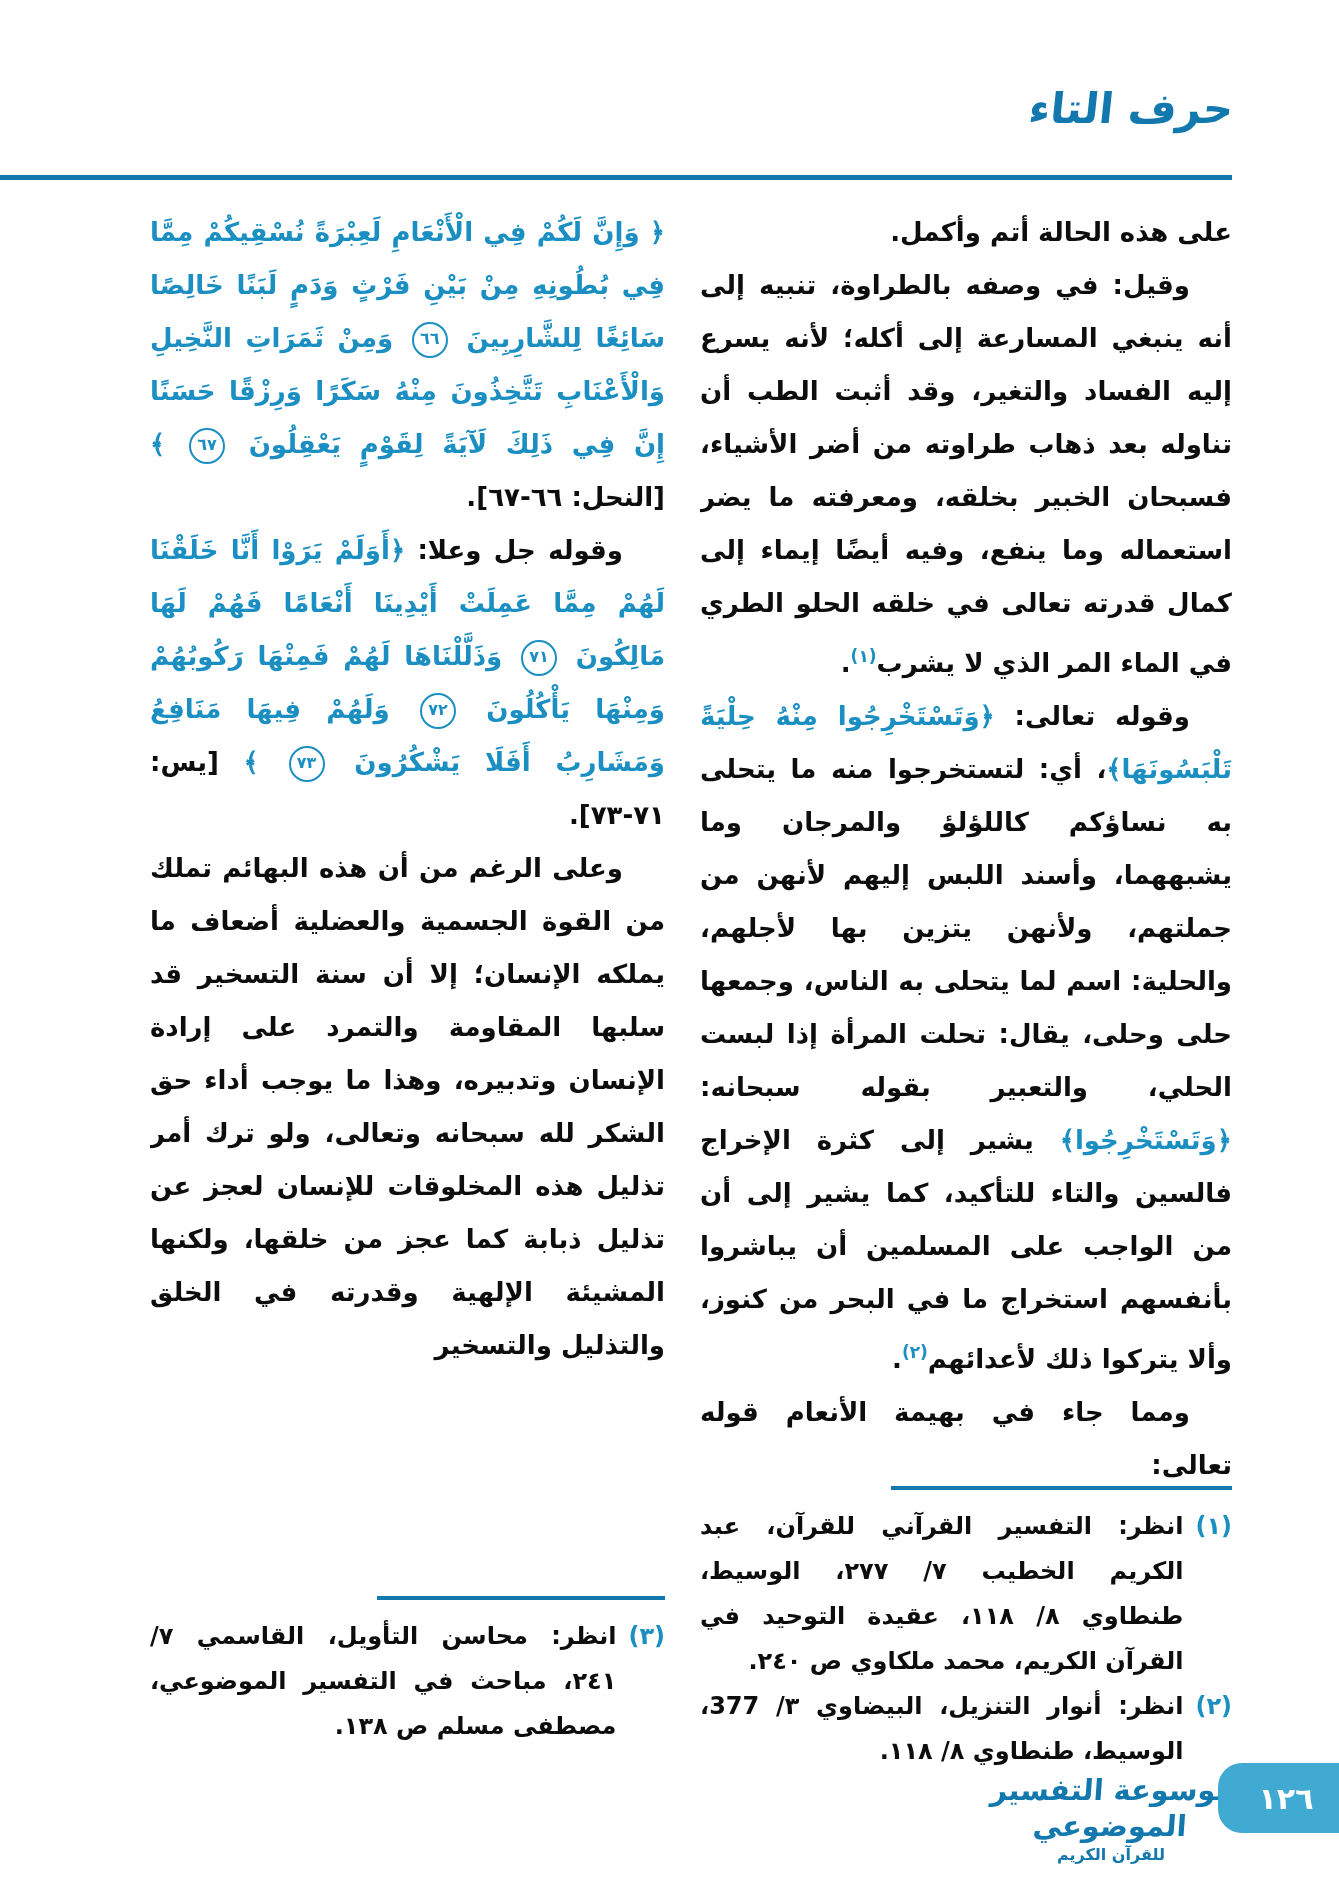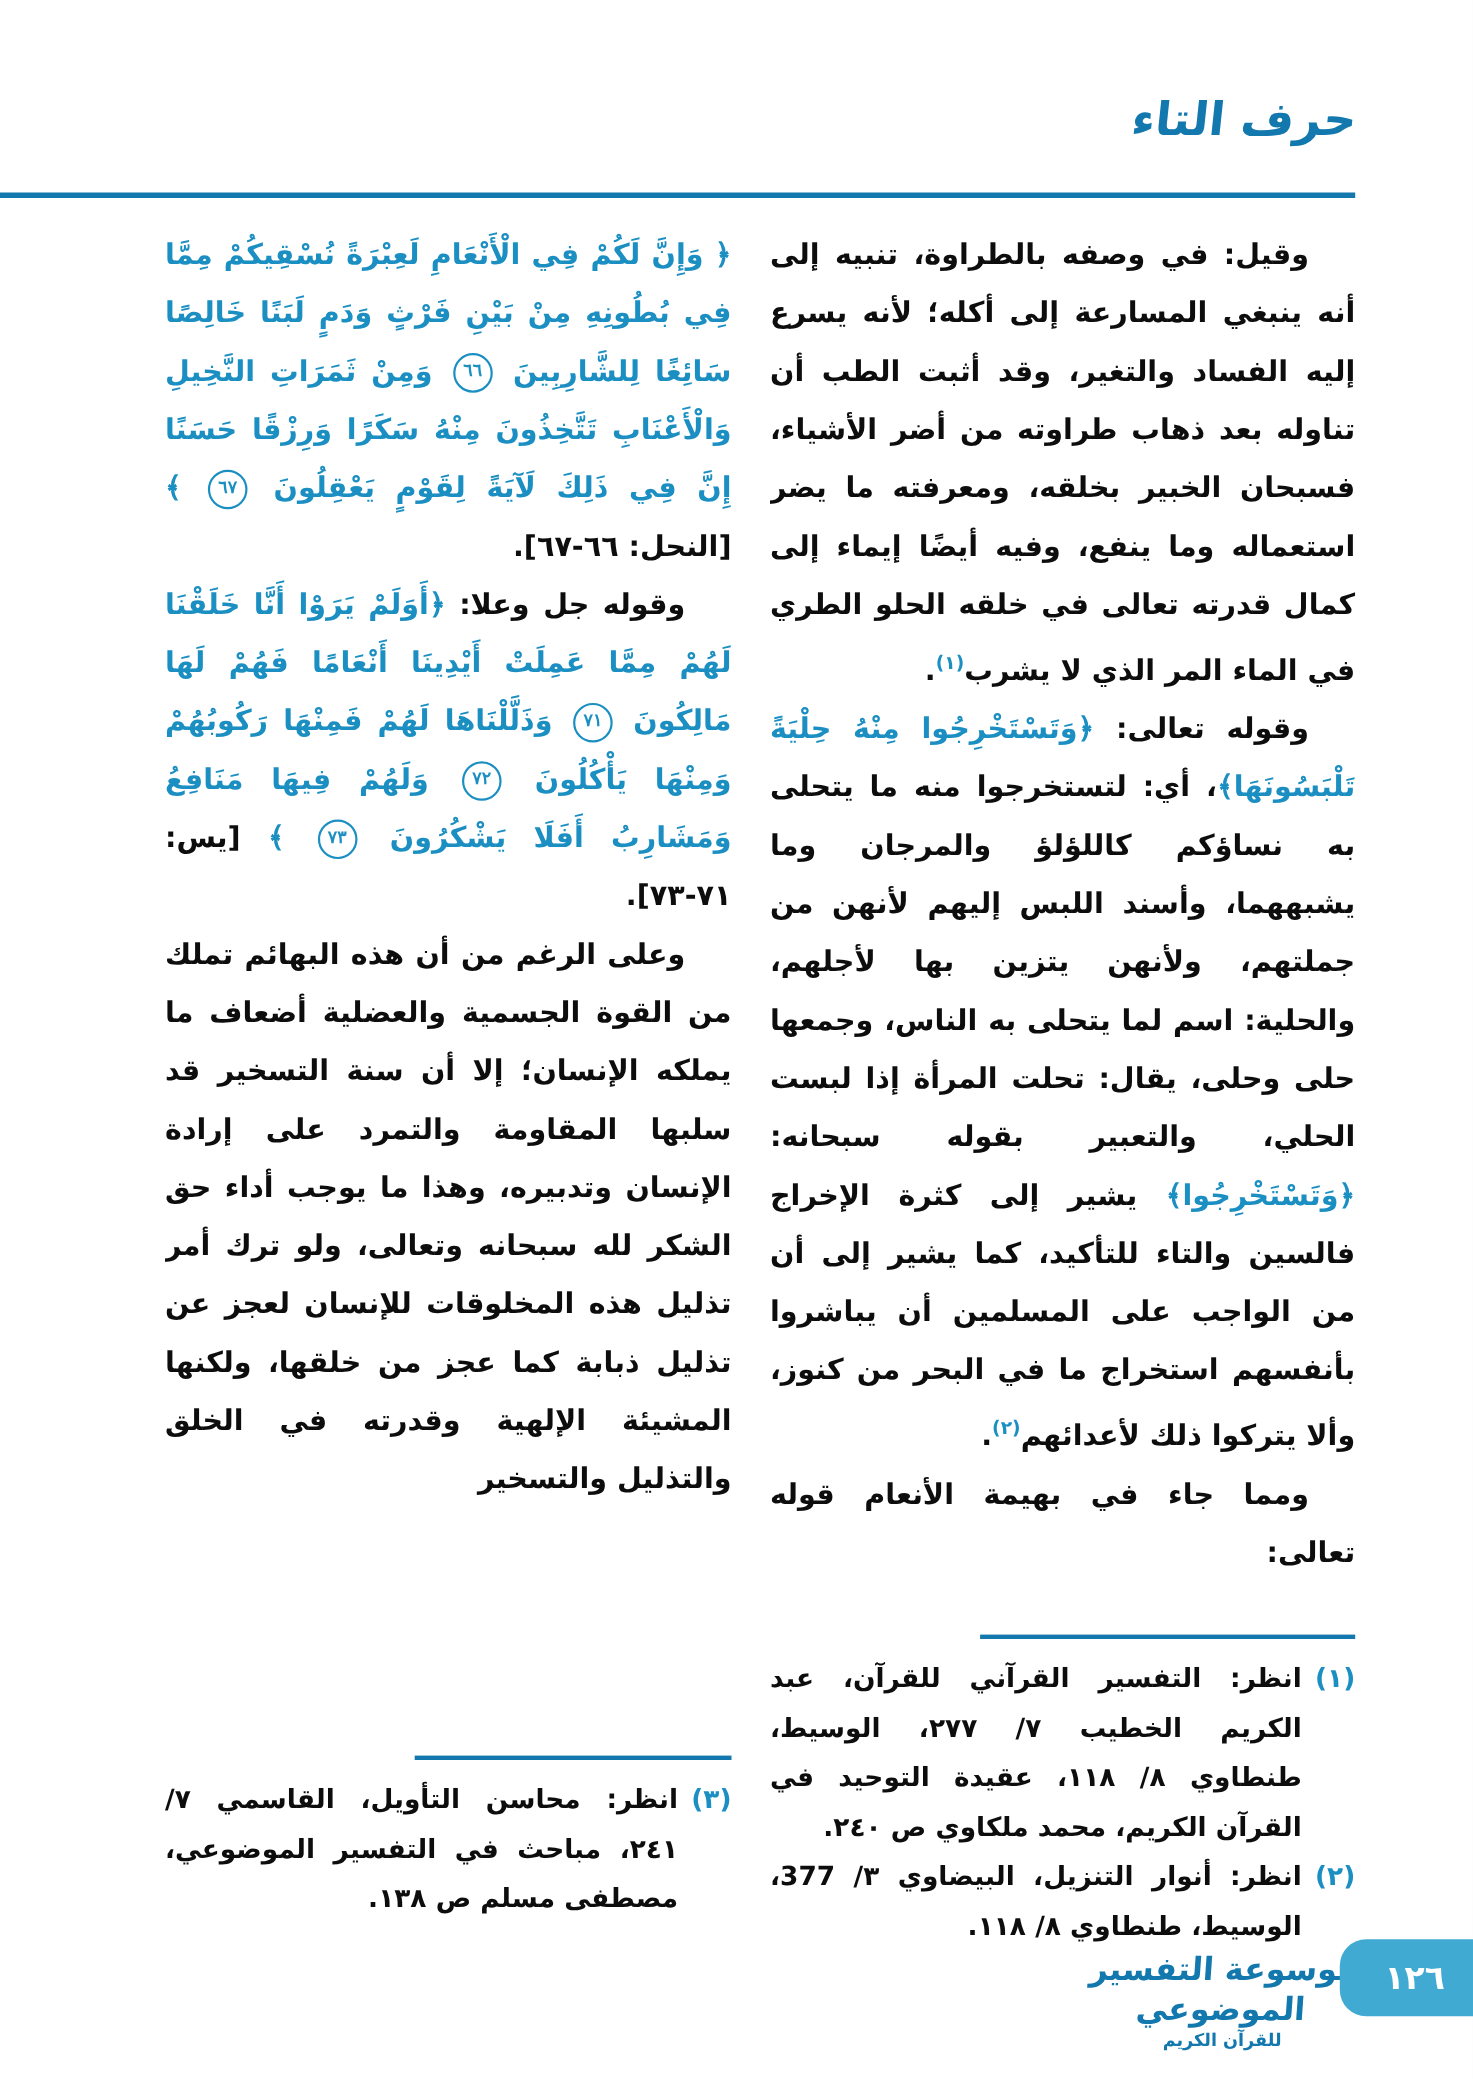--- a/index.html
+++ b/index.html
@@ -52,21 +52,20 @@
     border:2px solid var(--quran);
     border-radius:50%;
     display:inline-block;
     width:32px;height:32px;
     line-height:30px;
     text-align:center;
     font-size:16px;
     margin:0 5px;
     vertical-align:middle;
     text-indent:0;
-    font-family:Liberation Serif, serif;
   }
   
   .fn-block{
     position:absolute;
     direction:rtl;
     font-weight:bold;
     font-size:24px;
     line-height:45px;
     background:#ffffff;
   }
@@ -99,20 +98,21 @@
 </style>
 </head>
 <body>
 
 <div class="page">
 
   <div class="header-title">حرف التاء</div>
   <div class="header-rule"></div>
 
   <div class="col col-right">
+      <p class="para"><span class="seg-normal">على هذه الحالة أتم وأكمل.</span></p>
       <p class="para indent"><span class="seg-normal">وقيل: في وصفه بالطراوة، تنبيه إلى أنه ينبغي المسارعة إلى أكله؛ لأنه يسرع إليه الفساد والتغير، وقد أثبت الطب أن تناوله بعد ذهاب طراوته من أضر الأشياء، فسبحان الخبير بخلقه، ومعرفته ما يضر استعماله وما ينفع، وفيه أيضًا إيماء إلى كمال قدرته تعالى في خلقه الحلو الطري في الماء المر الذي لا يشرب</span><span class="seg-footref">(١)</span><span class="seg-normal">.</span></p>
       <p class="para indent"><span class="seg-normal">وقوله تعالى: </span><span class="seg-quran">﴿وَتَسْتَخْرِجُوا مِنْهُ حِلْيَةً تَلْبَسُونَهَا﴾</span><span class="seg-normal">، أي: لتستخرجوا منه ما يتحلى به نساؤكم كاللؤلؤ والمرجان وما يشبههما، وأسند اللبس إليهم لأنهن من جملتهم، ولأنهن يتزين بها لأجلهم، والحلية: اسم لما يتحلى به الناس، وجمعها حلى وحلى، يقال: تحلت المرأة إذا لبست الحلي، والتعبير بقوله سبحانه: </span><span class="seg-quran">﴿وَتَسْتَخْرِجُوا﴾</span><span class="seg-normal"> يشير إلى كثرة الإخراج فالسين والتاء للتأكيد، كما يشير إلى أن من الواجب على المسلمين أن يباشروا بأنفسهم استخراج ما في البحر من كنوز، وألا يتركوا ذلك لأعدائهم</span><span class="seg-footref">(٢)</span><span class="seg-normal">.</span></p>
       <p class="para indent"><span class="seg-normal">ومما جاء في بهيمة الأنعام قوله تعالى:</span></p>
     </div>
 
   <div class="col col-left">
       <p class="para"><span class="seg-quran">﴿ وَإِنَّ لَكُمْ فِي الْأَنْعَامِ لَعِبْرَةً نُسْقِيكُمْ مِمَّا فِي بُطُونِهِ مِنْ بَيْنِ فَرْثٍ وَدَمٍ لَبَنًا خَالِصًا سَائِغًا لِلشَّارِبِينَ </span><span class="seg-ayah">٦٦</span><span class="seg-quran"> وَمِنْ ثَمَرَاتِ النَّخِيلِ وَالْأَعْنَابِ تَتَّخِذُونَ مِنْهُ سَكَرًا وَرِزْقًا حَسَنًا إِنَّ فِي ذَلِكَ لَآيَةً لِقَوْمٍ يَعْقِلُونَ </span><span class="seg-ayah">٦٧</span><span class="seg-quran"> ﴾</span><span class="seg-normal"> [النحل: ٦٦-٦٧].</span></p>
       <p class="para indent"><span class="seg-normal">وقوله جل وعلا: </span><span class="seg-quran">﴿أَوَلَمْ يَرَوْا أَنَّا خَلَقْنَا لَهُمْ مِمَّا عَمِلَتْ أَيْدِينَا أَنْعَامًا فَهُمْ لَهَا مَالِكُونَ </span><span class="seg-ayah">٧١</span><span class="seg-quran"> وَذَلَّلْنَاهَا لَهُمْ فَمِنْهَا رَكُوبُهُمْ وَمِنْهَا يَأْكُلُونَ </span><span class="seg-ayah">٧٢</span><span class="seg-quran"> وَلَهُمْ فِيهَا مَنَافِعُ وَمَشَارِبُ أَفَلَا يَشْكُرُونَ </span><span class="seg-ayah">٧٣</span><span class="seg-quran"> ﴾</span><span class="seg-normal"> [يس: ٧١-٧٣].</span></p>
       <p class="para indent"><span class="seg-normal">وعلى الرغم من أن هذه البهائم تملك من القوة الجسمية والعضلية أضعاف ما يملكه الإنسان؛ إلا أن سنة التسخير قد سلبها المقاومة والتمرد على إرادة الإنسان وتدبيره، وهذا ما يوجب أداء حق الشكر لله سبحانه وتعالى، ولو ترك أمر تذليل هذه المخلوقات للإنسان لعجز عن تذليل ذبابة كما عجز من خلقها، ولكنها المشيئة الإلهية وقدرته في الخلق والتذليل والتسخير</span></p>
     </div>

